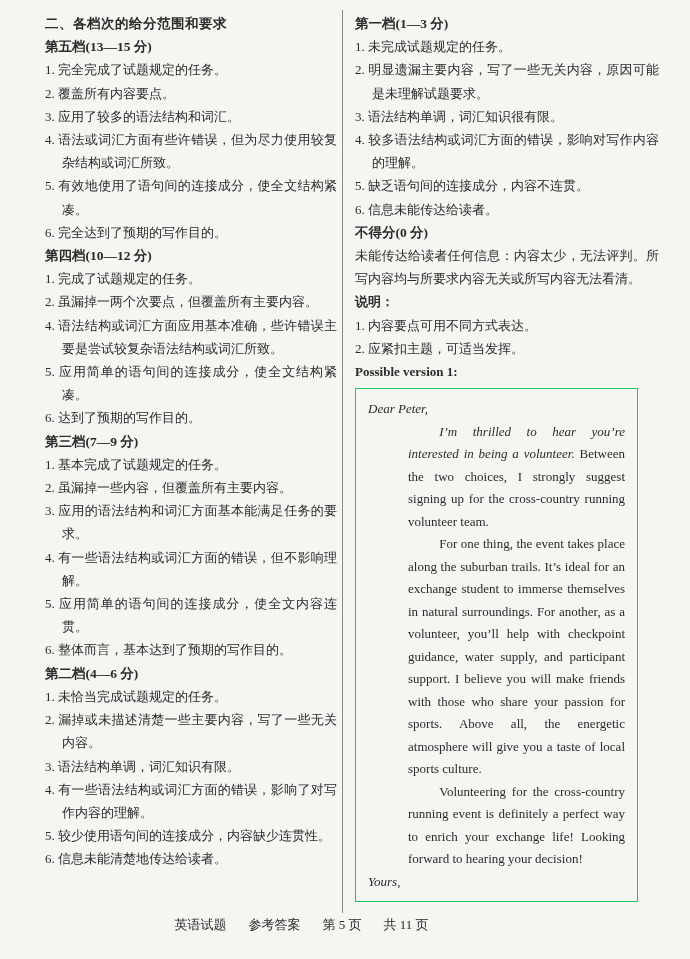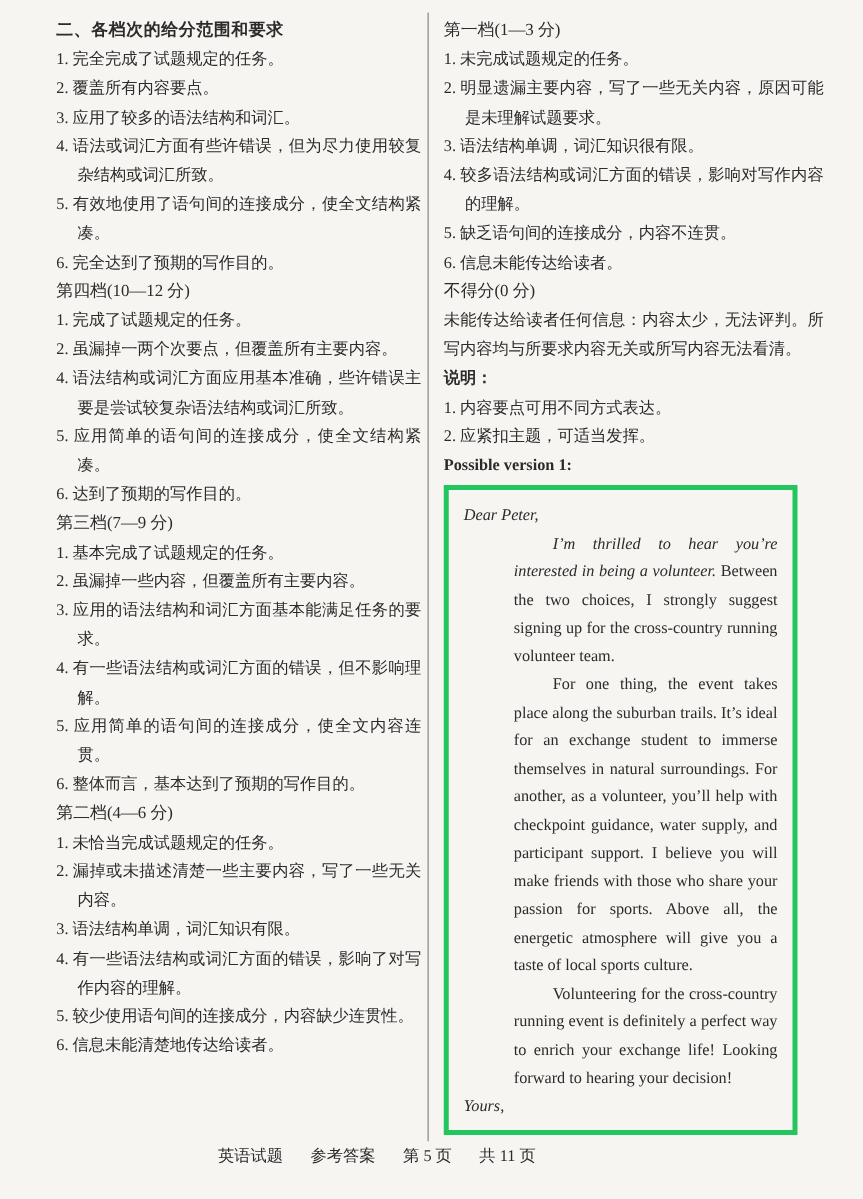--- a/index.html
+++ b/index.html
@@ -23,34 +23,34 @@
   .col {
     position: absolute;
     top: 12px;
     font-size: 13px;
     line-height: 23.2px;
   }
   .col-left  { left: 45px;  width: 292px; }
   .col-right { left: 355px; width: 304px; }
 
   .sec-title { font-weight: bold; font-size: 13.5px; letter-spacing: .5px; }
-  .band-heading { font-weight: normal; font-size: 13.5px; }
+  .band-heading { font-weight: bold; font-size: 13.5px; }
   .item {
     padding-left: 17px;
     text-indent: -17px;
     text-align: justify;
   }
   .plain-par { text-align: justify; }
   .notes-heading { font-weight: bold; }
   .pv-label { font-weight: bold; font-family: "Liberation Serif", serif; }
 
   .letter-box {
     margin-top: 5px;
     width: 283px;
-    border: 4px solid #22c55e;
+    border: 1px solid #22c55e;
     background: transparent;
     padding: 9px 12px 8px 12px;
     font-size: 13px;
     line-height: 22.5px;
   }
   .letter-box p { text-align: justify; }
   .letter-box .indent { text-indent: 2.4em; margin-left: 40px; }
   .italic { font-style: italic; }
 
   .footer {
@@ -67,20 +67,21 @@
 </head>
 <body>
 
 <div class="page">
 
   <div class="divider"></div>
 
   <div class="col col-left">
     <div class="sec-title">二、各档次的给分范围和要求</div>
 
+    <div class="band-heading">第五档(13—15 分)</div>
     <p class="item">1. 完全完成了试题规定的任务。</p>
     <p class="item">2. 覆盖所有内容要点。</p>
     <p class="item">3. 应用了较多的语法结构和词汇。</p>
     <p class="item">4. 语法或词汇方面有些许错误，但为尽力使用较复杂结构或词汇所致。</p>
     <p class="item">5. 有效地使用了语句间的连接成分，使全文结构紧凑。</p>
     <p class="item">6. 完全达到了预期的写作目的。</p>
 
     <div class="band-heading">第四档(10—12 分)</div>
     <p class="item">1. 完成了试题规定的任务。</p>
     <p class="item">2. 虽漏掉一两个次要点，但覆盖所有主要内容。</p>

